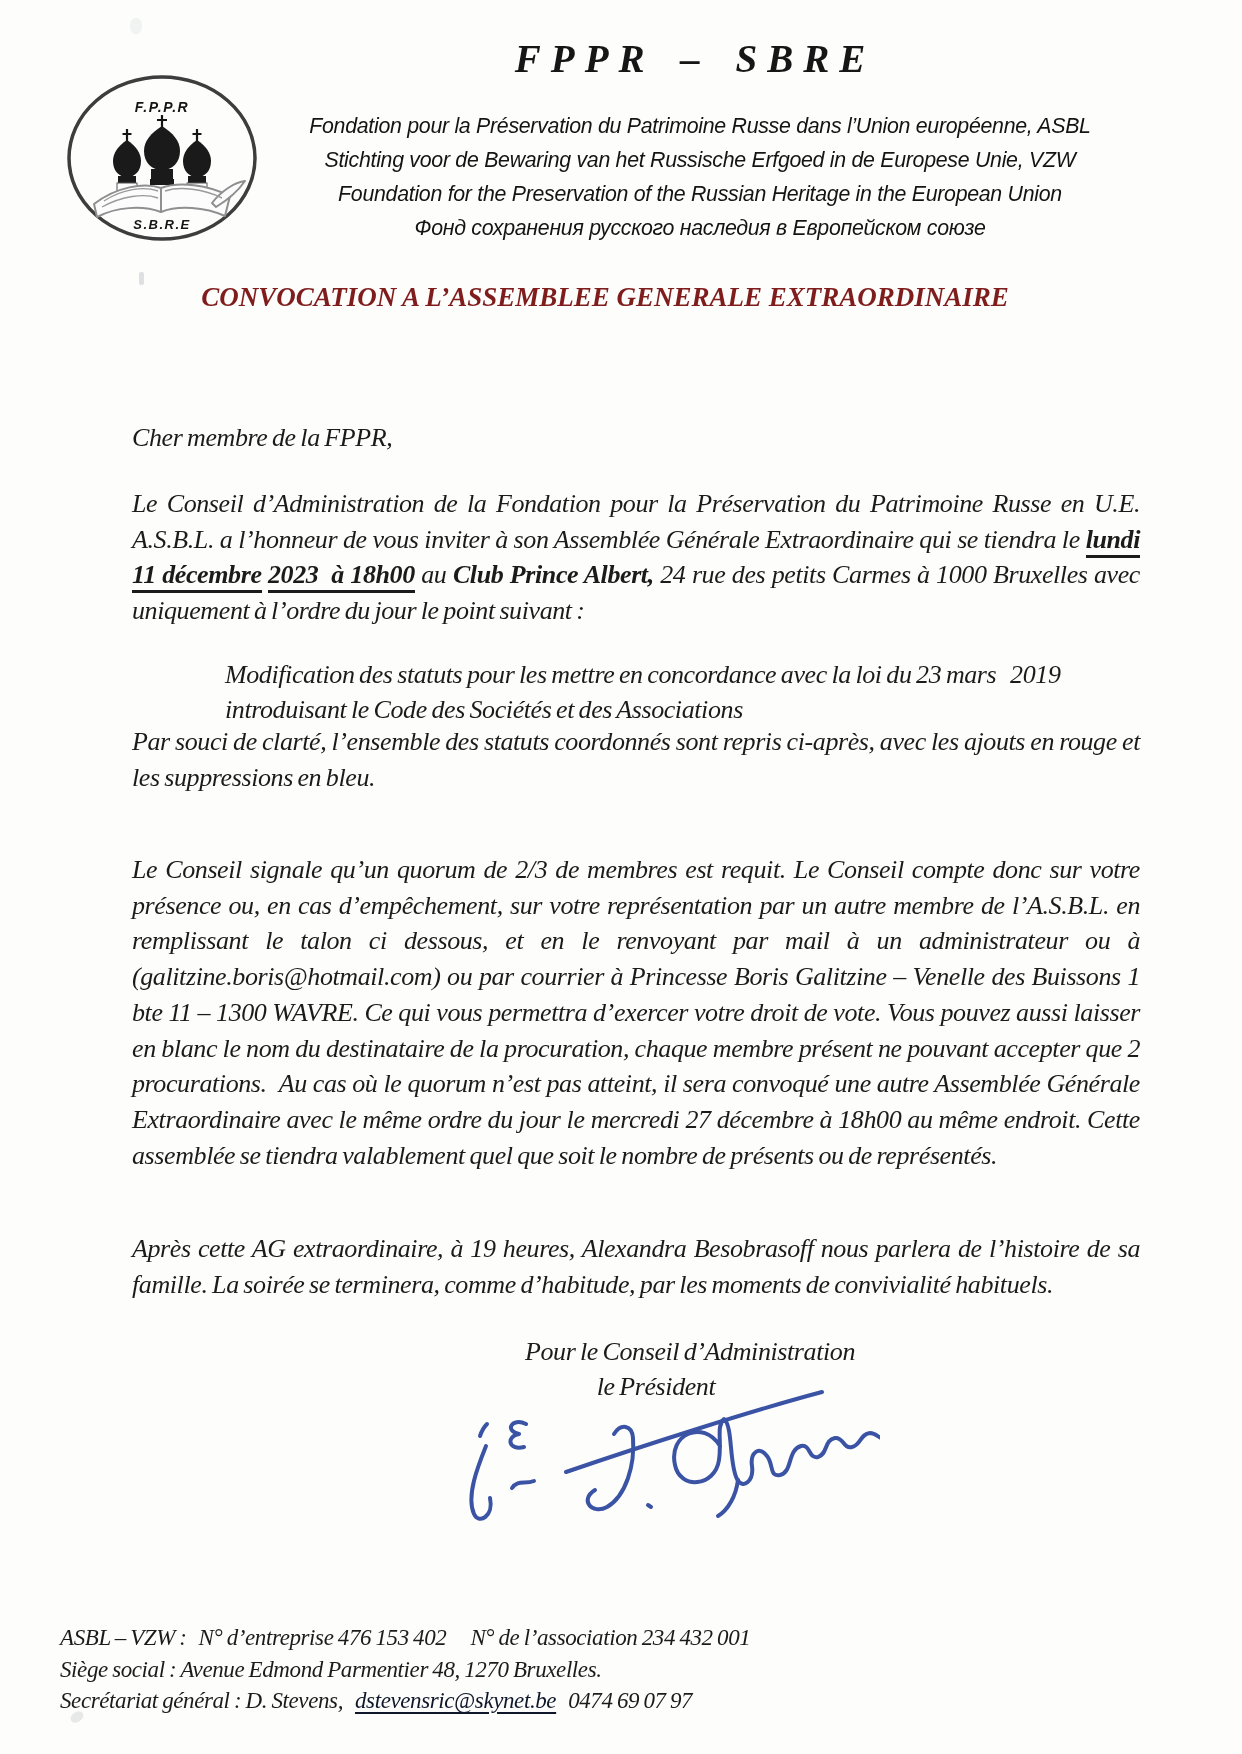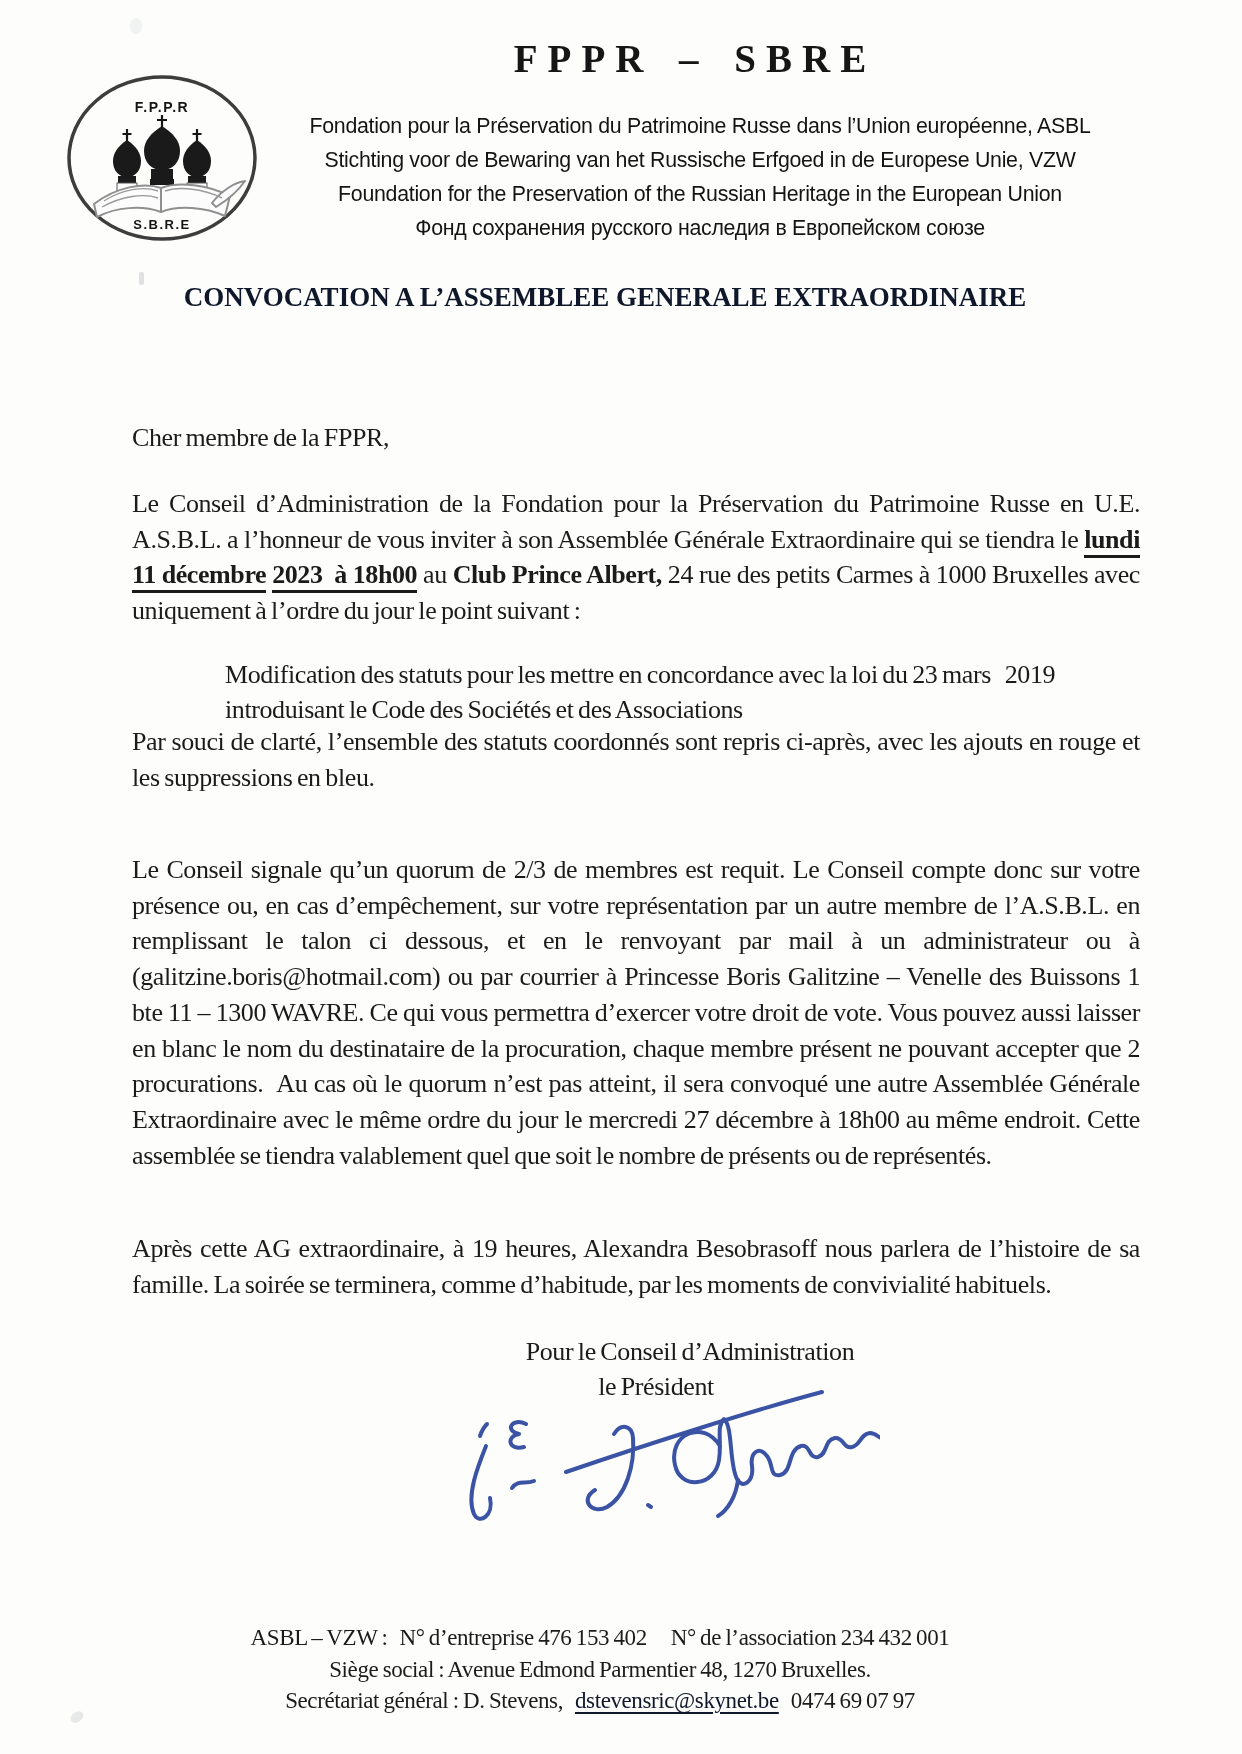--- a/index.html
+++ b/index.html
@@ -4,20 +4,21 @@
 <style>
   html, body { margin: 0; padding: 0; background: #ffffff; }
   .page {
     position: relative;
     width: 1242px;
     height: 1754px;
     background: #fdfdfc;
     font-family: "Liberation Serif", serif;
     color: #1c1c1c;
     overflow: hidden;
+    font-style: italic;
   }
 
   
   .title {
     position: absolute;
     top: 36px; left: 0; width: 100%;
     text-align: center;
     text-indent: 148px;
     font-size: 39px;
     font-weight: bold;
@@ -38,21 +39,21 @@
     transform-origin: 50% 0;
   }
 
   
   .heading {
     position: absolute; top: 281px; left: 0; width: 1210px;
     text-align: center;
     font-weight: bold;
     font-size: 27px;
     line-height: 33px;
-    color: #0f172a;
+    color: #7f1d1d;
   }
 
   
   .bodyblock {
     position: absolute; left: 132px; width: 1008px;
     font-size: 26px;
     line-height: 35.5px;
     letter-spacing: -0.4px;
     word-spacing: -1.5px;
     color: #1b1b1b;
@@ -75,21 +76,20 @@
 
   
   .closing-council   { top: 1334px; text-align: center; text-indent: 108px; }
   .closing-president { top: 1369px; text-align: center; text-indent: 40px; }
   .signature { position: absolute; left: 450px; top: 1384px; width: 430px; height: 160px; }
   .signatory { top: 1542px; text-align: center; text-indent: 20px; }
 
   
   .footer {
     top: 1622px;
-    text-align: center;
     text-indent: -72px;
     font-size: 23px;
     line-height: 31.5px;
     letter-spacing: -0.4px;
     word-spacing: -1px;
   }
   .footer .gap-sm { display: inline-block; width: 12px; }
   .footer .gap-lg { display: inline-block; width: 24px; }
   .email-link { text-decoration: underline; text-decoration-thickness: 2px; text-underline-offset: 4px; }
 

